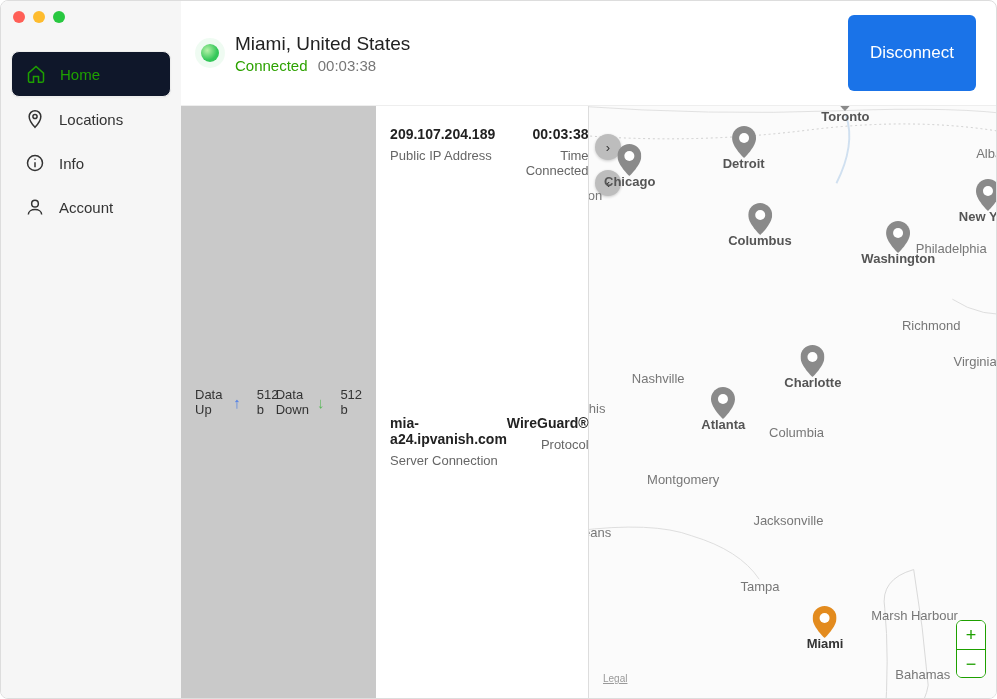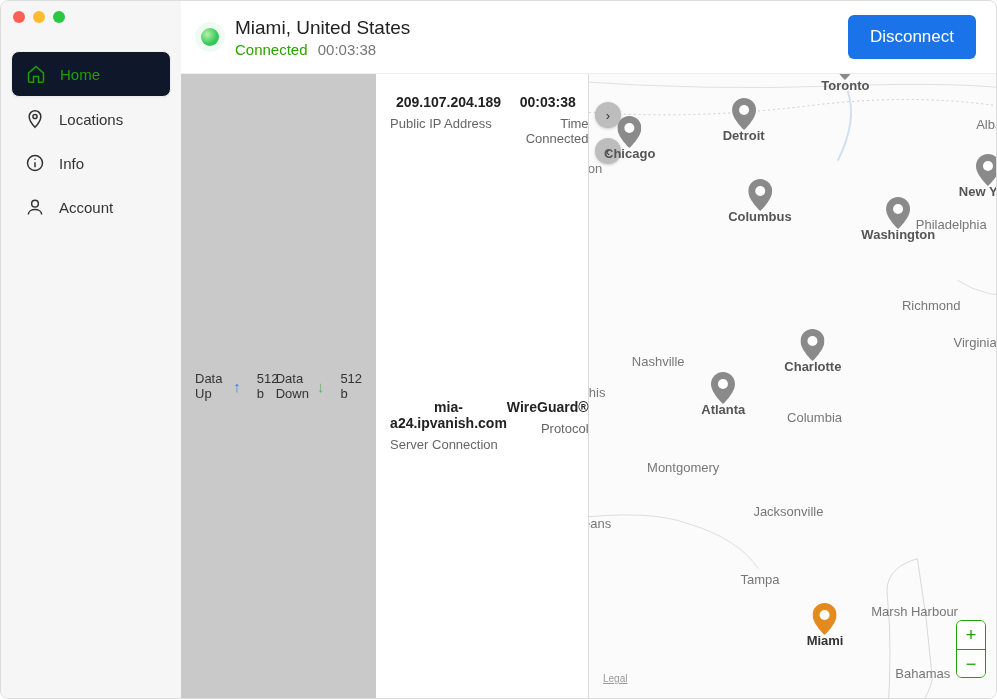--- a/index.html
+++ b/index.html
@@ -22,36 +22,36 @@
 
 .main { flex: 1; display: flex; flex-direction: column; position: relative; }
 
 .header { display: flex; align-items: center; padding: 14px 20px; gap: 16px; border-bottom: 1px solid #eee; }
 .status-dot { width: 18px; height: 18px; border-radius: 50%; background: radial-gradient(circle at 35% 35%, #b6f2a8, #34c759 60%); box-shadow: 0 0 0 6px rgba(52,199,89,0.08); }
 .header-title { flex: 1; }
 .header-title h1 { font-size: 19px; font-weight: 500; color: #222; }
 .header-sub { font-size: 15px; margin-top: 2px; }
 .header-sub .connected { color: #2da200; }
 .header-sub .timer { color: #777; margin-left: 6px; }
-.disconnect-btn { background: #1a73e8; color: #fff; border: none; padding: 12px 22px; font-size: 17px; border-radius: 6px; cursor: pointer; }
+.disconnect-btn { background: #1a73e8; color: #fff; border: none; padding: 28px 22px; font-size: 17px; border-radius: 6px; cursor: pointer; }
 
 .content { flex: 1; display: flex; overflow: hidden; }
 .left-panel { width: 408px; display: flex; border-right: 1px solid #ddd; }
 .chart-area { flex: 1; position: relative; background: #fafafa; }
 .chart-svg { width: 100%; height: 100%; }
 
 .data-bar { display: flex; background: #c9c9c9; padding: 12px 14px; font-size: 13px; color: #333; align-items: center; }
 .data-bar .half { display: flex; align-items: center; gap: 8px; width: 50%; }
 .data-bar .half.right { justify-content: flex-end; }
 .arrow-up { color: #4a7ce8; font-size: 15px; }
 .arrow-down { color: #5cb85c; font-size: 15px; }
 .val { margin-left: 8px; }
 
 .info-grid { padding: 20px 14px; display: grid; grid-template-columns: 1fr 1fr; row-gap: 26px; }
-.info-cell .value { font-size: 14px; font-weight: 600; color: #222; text-align: center; }
+.info-cell .value { font-size: 14px; font-weight: 600; color: #222; }
 .info-cell .label { font-size: 13px; color: #666; margin-top: 6px; }
 .info-cell.right { text-align: right; }
 
 .map-panel { flex: 1; position: relative; background: #f2f2f2; overflow: hidden; }
 .map-svg { position: absolute; inset: 0; width: 100%; height: 100%; }
 .map-city { position: absolute; transform: translate(-50%, -100%); text-align: center; pointer-events: auto; }
 .map-city .pin-shape { width: 24px; height: 32px; margin: 0 auto; position: relative; }
 .map-city .pin-shape svg { width: 100%; height: 100%; }
 .map-city .city-label { font-size: 13px; color: #555; font-weight: 600; white-space: nowrap; margin-top: -2px; }
 .map-city.active .city-label { color: #333; }
@@ -274,21 +274,21 @@
       </div>
       <div class="city-label">Miami</div>
             </div>
           </div>
         <div id="map-labels">
             <div class="map-label-only" style="left: 100%; top: 8%;">Albany</div>
             <div class="map-label-only" style="left: 89%; top: 24%;">Philadelphia</div>
             <div class="map-label-only" style="left: 82%; top: 37%; padding-left: 17px;">Richmond</div>
             <div class="map-label-only" style="left: 90%; top: 43%; margin-left: 40px;">Virginia Beach</div>
             <div class="map-label-only" style="left: 17%; top: 46%;">Nashville</div>
-            <div class="map-label-only" style="left: 51%; top: 55%; margin-left: 18px;">Columbia</div>
+            <div class="map-label-only" style="left: 51%; top: 55%;">Columbia</div>
             <div class="map-label-only" style="left: 17%; top: 63%; margin-left: 25px;">Montgomery</div>
             <div class="map-label-only" style="left: 49%; top: 70%;">Jacksonville</div>
             <div class="map-label-only" style="left: 42%; top: 81%;">Tampa</div>
             <div class="map-label-only" style="left: 80%; top: 86%;">Marsh Harbour</div>
             <div class="map-label-only" style="left: 82%; top: 96%;">Bahamas</div>
             <div class="map-label-only" style="left: 2%; top: 72%;">eans</div>
             <div class="map-label-only" style="left: 2%; top: 51%;">his</div>
             <div class="map-label-only" style="left: 1.5%; top: 15%;">on</div>
           </div>
 

